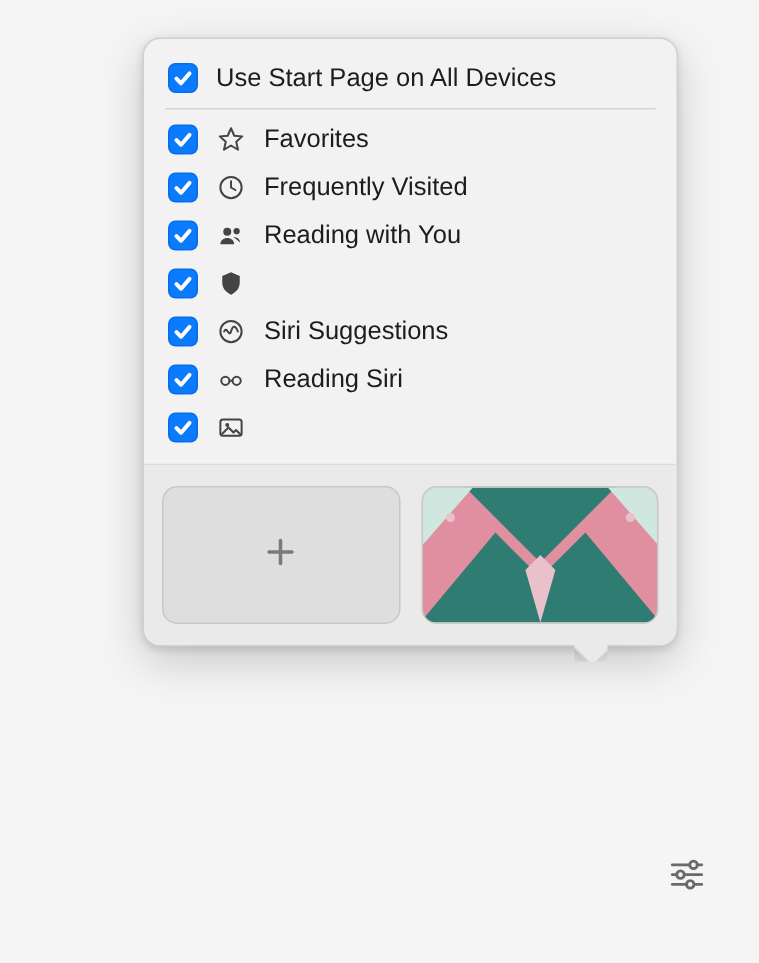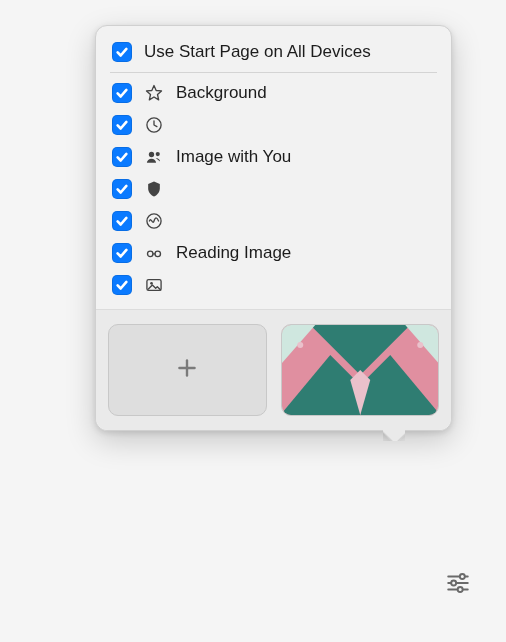--- a/index.html
+++ b/index.html
@@ -43,52 +43,53 @@
       <span class="checkbox">
           <svg viewBox="0 0 16 16">
             <polyline points="3,8.5 6.5,12 13,4.5"></polyline>
           </svg>
         </span>
       <span class="item-icon">
         <svg viewBox="0 0 24 24">
             <polygon points="12,3 14.6,9 21,9.5 16.2,13.8 17.6,20.2 12,16.8 6.4,20.2 7.8,13.8 3,9.5 9.4,9"></polygon>
           </svg>
       </span>
-      <span class="label">Background</span>
+      <span class="label">Favorites</span>
     </div>
 
     <div class="row">
       <span class="checkbox">
           <svg viewBox="0 0 16 16">
             <polyline points="3,8.5 6.5,12 13,4.5"></polyline>
           </svg>
         </span>
       <span class="item-icon">
         <svg viewBox="0 0 24 24">
             <circle cx="12" cy="12" r="8.5"></circle>
             <polyline points="12,7 12,12 15.5,14"></polyline>
           </svg>
       </span>
+      <span class="label">Frequently Visited</span>
     </div>
 
     <div class="row">
       <span class="checkbox">
           <svg viewBox="0 0 16 16">
             <polyline points="3,8.5 6.5,12 13,4.5"></polyline>
           </svg>
         </span>
       <span class="item-icon">
         <svg viewBox="0 0 24 24">
           <circle cx="9" cy="9" r="3.2" fill="#444" stroke="none"></circle>
           <path d="M3.5 19c0-3 2.5-5 5.5-5s5.5 2 5.5 5" fill="#444" stroke="none"></path>
           <circle cx="16.5" cy="8.5" r="2.5" fill="#444" stroke="none"></circle>
           <path d="M14 13.2c2.8 0 5 1.7 5.3 4.3" fill="#444" stroke="none"></path>
         </svg>
       </span>
-      <span class="label">Image with You</span>
+      <span class="label">Reading with You</span>
     </div>
 
     <div class="row">
       <span class="checkbox">
           <svg viewBox="0 0 16 16">
             <polyline points="3,8.5 6.5,12 13,4.5"></polyline>
           </svg>
         </span>
       <span class="item-icon">
         <svg viewBox="0 0 24 24">
@@ -102,36 +103,37 @@
           <svg viewBox="0 0 16 16">
             <polyline points="3,8.5 6.5,12 13,4.5"></polyline>
           </svg>
         </span>
       <span class="item-icon">
         <svg viewBox="0 0 24 24">
             <circle cx="12" cy="12" r="8.5"></circle>
             <path d="M6.5 12c2-5 4 5 5.5 0s3.5-5 5.5 0"></path>
           </svg>
       </span>
+      <span class="label">Siri Suggestions</span>
     </div>
 
     <div class="row">
       <span class="checkbox">
           <svg viewBox="0 0 16 16">
             <polyline points="3,8.5 6.5,12 13,4.5"></polyline>
           </svg>
         </span>
       <span class="item-icon">
         <svg viewBox="0 0 24 24">
             <circle cx="7.5" cy="13" r="3.3"></circle>
             <circle cx="16.5" cy="13" r="3.3"></circle>
             <path d="M10.8 13h2.4"></path>
           </svg>
       </span>
-      <span class="label">Reading Image</span>
+      <span class="label">Reading Siri</span>
     </div>
 
     <div class="row">
       <span class="checkbox">
           <svg viewBox="0 0 16 16">
             <polyline points="3,8.5 6.5,12 13,4.5"></polyline>
           </svg>
         </span>
       <span class="item-icon">
         <svg viewBox="0 0 24 24">

